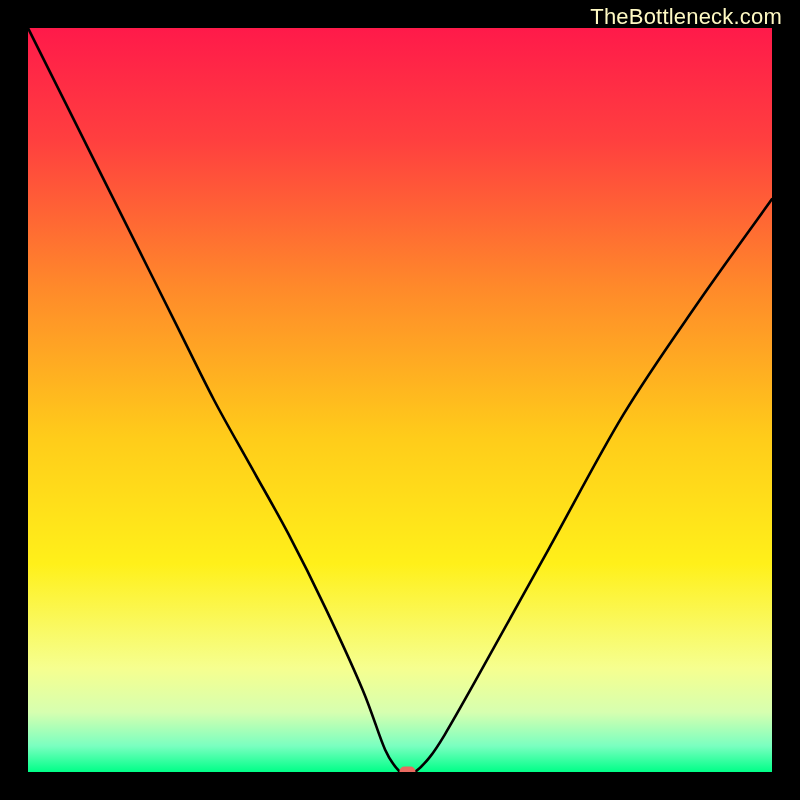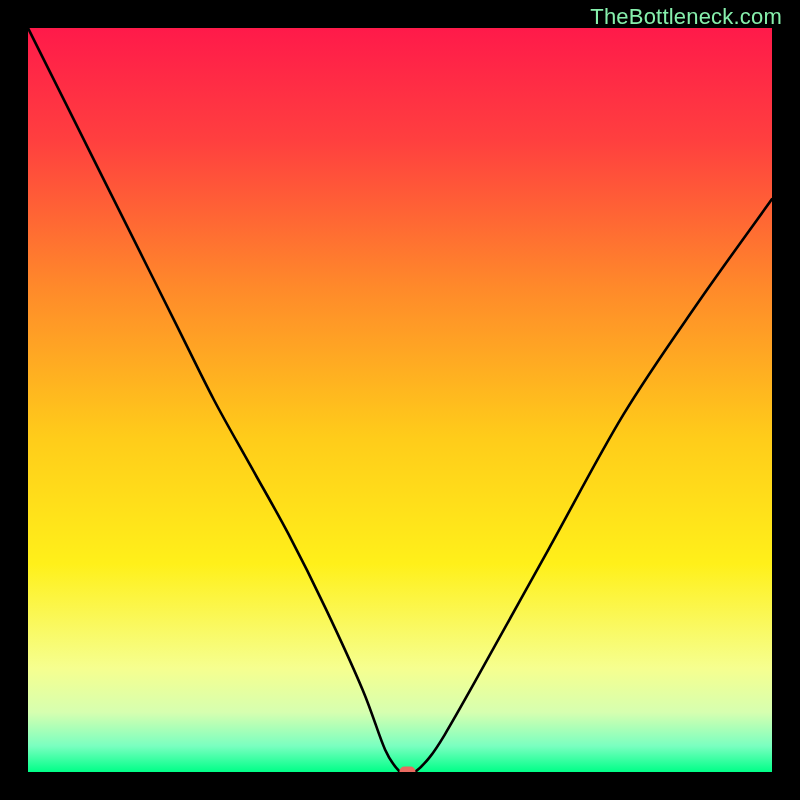--- a/index.html
+++ b/index.html
@@ -14,21 +14,21 @@
   .frame {
     position: relative;
     width: 800px;
     height: 800px;
     background: #000;
   }
   .watermark {
     position: absolute;
     top: 4px;
     right: 18px;
-    color: #86efac;
+    color: #fef9c3;
     font-size: 22px;
     font-weight: 500;
     letter-spacing: 0.2px;
   }
   .plot {
     position: absolute;
     left: 28px;
     top: 28px;
     width: 744px;
     height: 744px;

